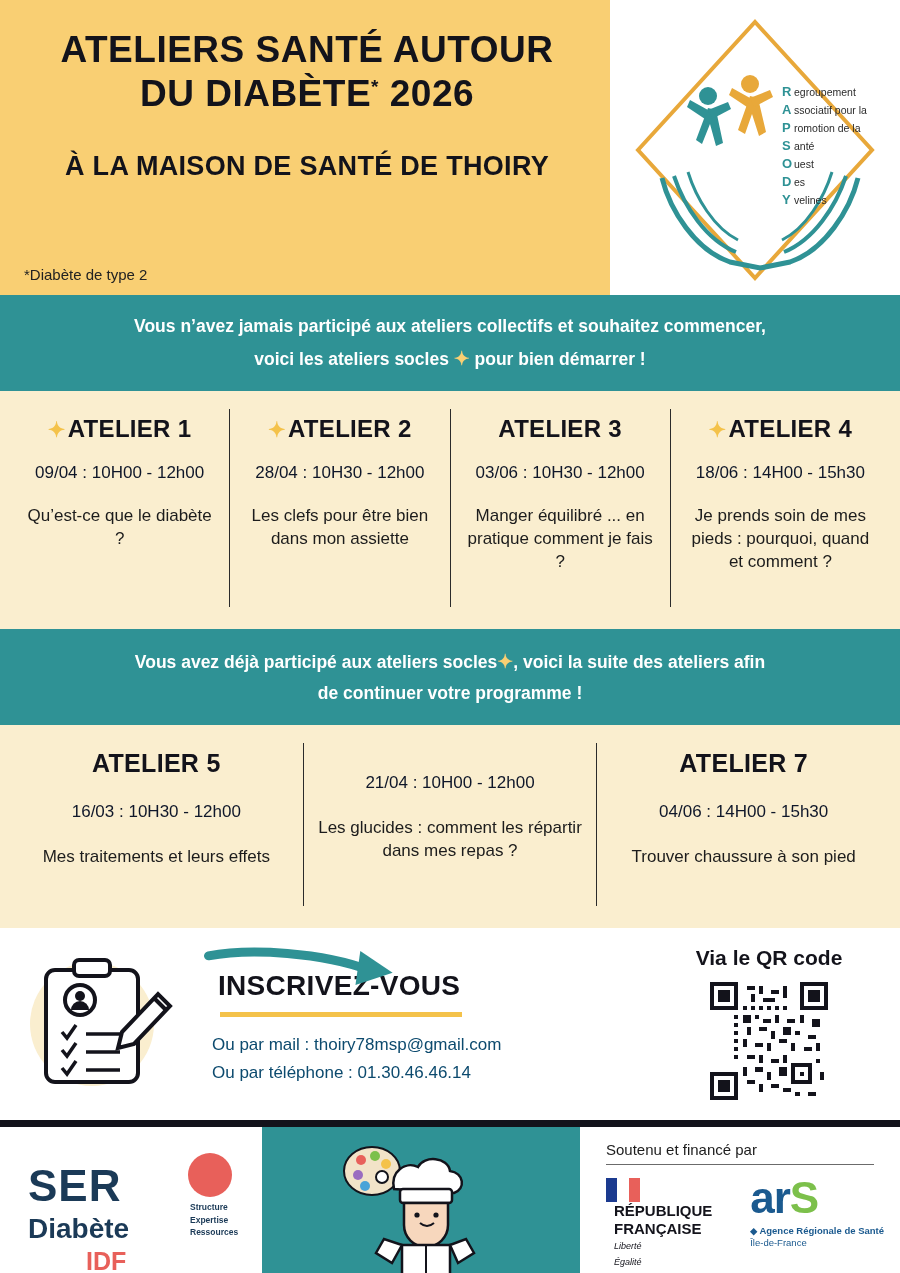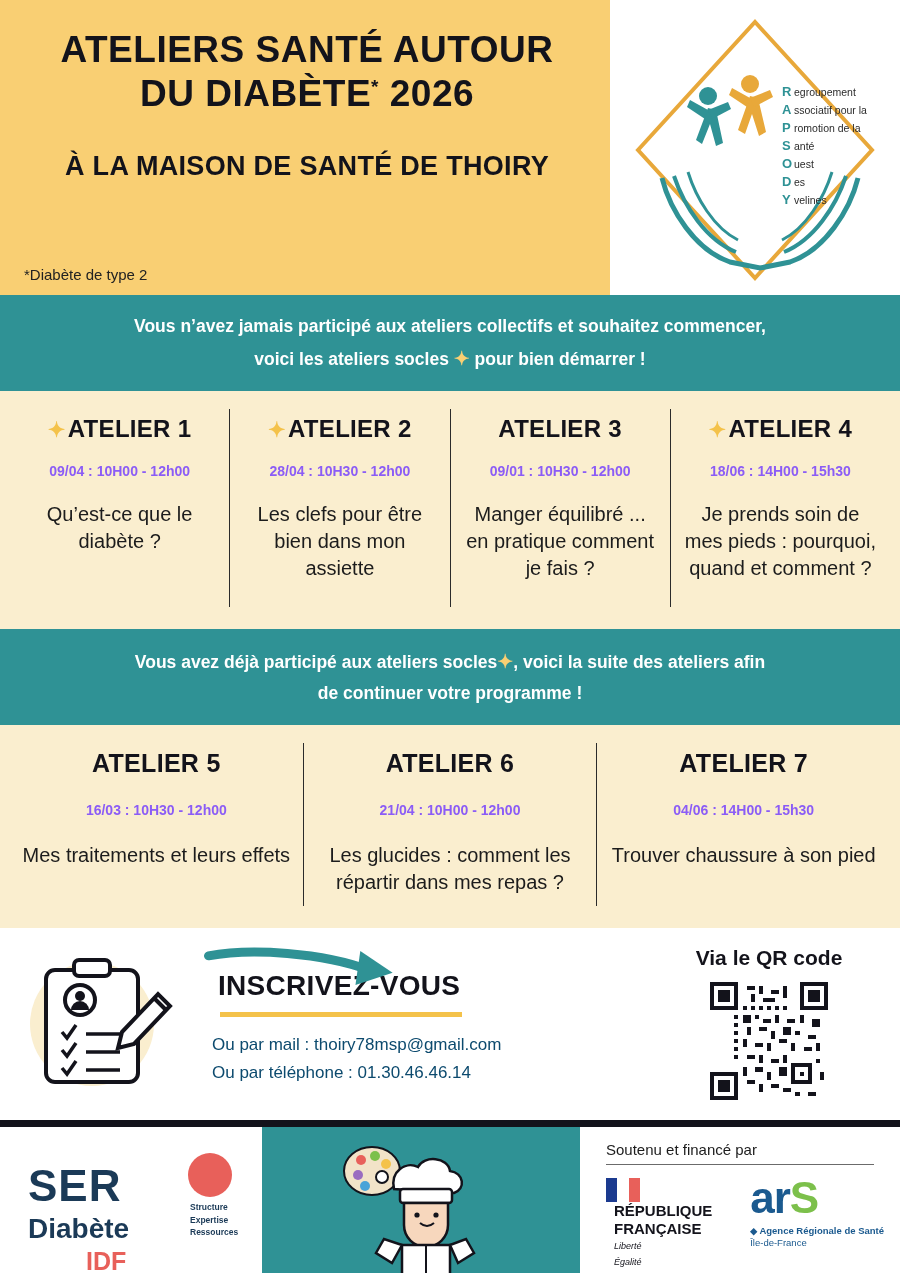--- a/index.html
+++ b/index.html
@@ -93,28 +93,28 @@
   .ws-title {
     font-size: 24px;
     font-weight: bold;
     color: #13131b;
     letter-spacing: 0.3px;
     white-space: nowrap;
   }
   .ws-title .diamond { color: #f4c24a; font-size: 21px; margin-right: 2px; }
   .ws-date {
     margin-top: 20px;
-    font-size: 14px;
-    font-weight: bold;
-    color: #8b5cf6;
+    font-size: 17px;
+    font-weight: normal;
+    color: #0f172a;
     white-space: nowrap;
   }
   .ws-desc {
     margin-top: 22px;
-    font-size: 20px;
+    font-size: 17px;
     color: #1c1c1c;
     line-height: 1.35;
     text-align: center;
   }
   .row2 .ws-title { font-size: 25px; }
   .row2 .ws-date { margin-top: 24px; }
   .row2 .ws-desc { margin-top: 24px; }
 
   
   .register {
@@ -313,21 +313,21 @@
       <div class="ws-title">
         <span class="diamond">✦</span><span>ATELIER 2</span>
       </div>
       <div class="ws-date">28/04 : 10H30 - 12h00</div>
       <div class="ws-desc">Les clefs pour être bien dans mon assiette</div>
     </div>
     <div class="ws-cell">
       <div class="ws-title">
         <span>ATELIER 3</span>
       </div>
-      <div class="ws-date">09/01 : 10H30 - 12h00</div>
+      <div class="ws-date">03/06 : 10H30 - 12h00</div>
       <div class="ws-desc">Manger équilibré ... en pratique comment je fais ?</div>
     </div>
     <div class="ws-cell">
       <div class="ws-title">
         <span class="diamond">✦</span><span>ATELIER 4</span>
       </div>
       <div class="ws-date">18/06 : 14H00 - 15h30</div>
       <div class="ws-desc">Je prends soin de mes pieds : pourquoi, quand et comment ?</div>
     </div>
   </div>
@@ -339,21 +339,20 @@
     <div>de continuer votre programme !</div>
   </div>
 
   <div class="ws-row row2">
     <div class="ws-cell">
       <div class="ws-title">ATELIER 5</div>
       <div class="ws-date">16/03 : 10H30 - 12h00</div>
       <div class="ws-desc">Mes traitements et leurs effets</div>
     </div>
     <div class="ws-cell">
-      <div class="ws-title">ATELIER 6</div>
       <div class="ws-date">21/04 : 10H00 - 12h00</div>
       <div class="ws-desc">Les glucides : comment les répartir dans mes repas ?</div>
     </div>
     <div class="ws-cell">
       <div class="ws-title">ATELIER 7</div>
       <div class="ws-date">04/06 : 14H00 - 15h30</div>
       <div class="ws-desc">Trouver chaussure à son pied</div>
     </div>
   </div>
 

